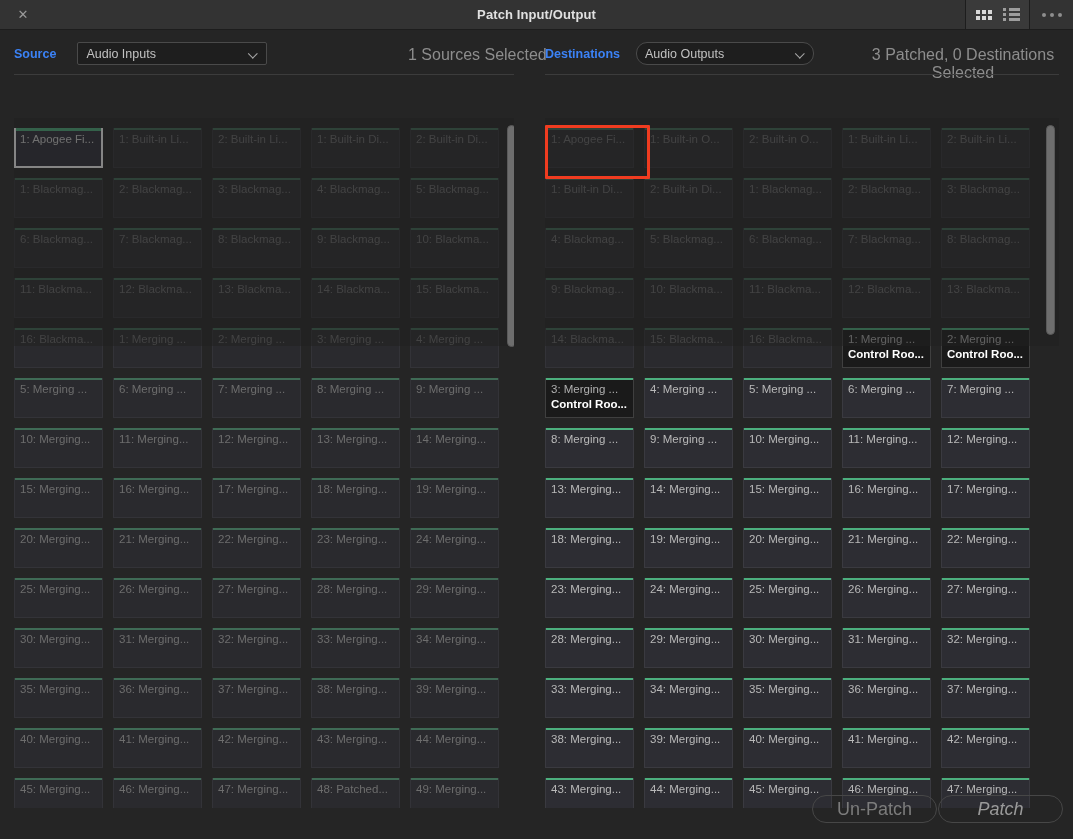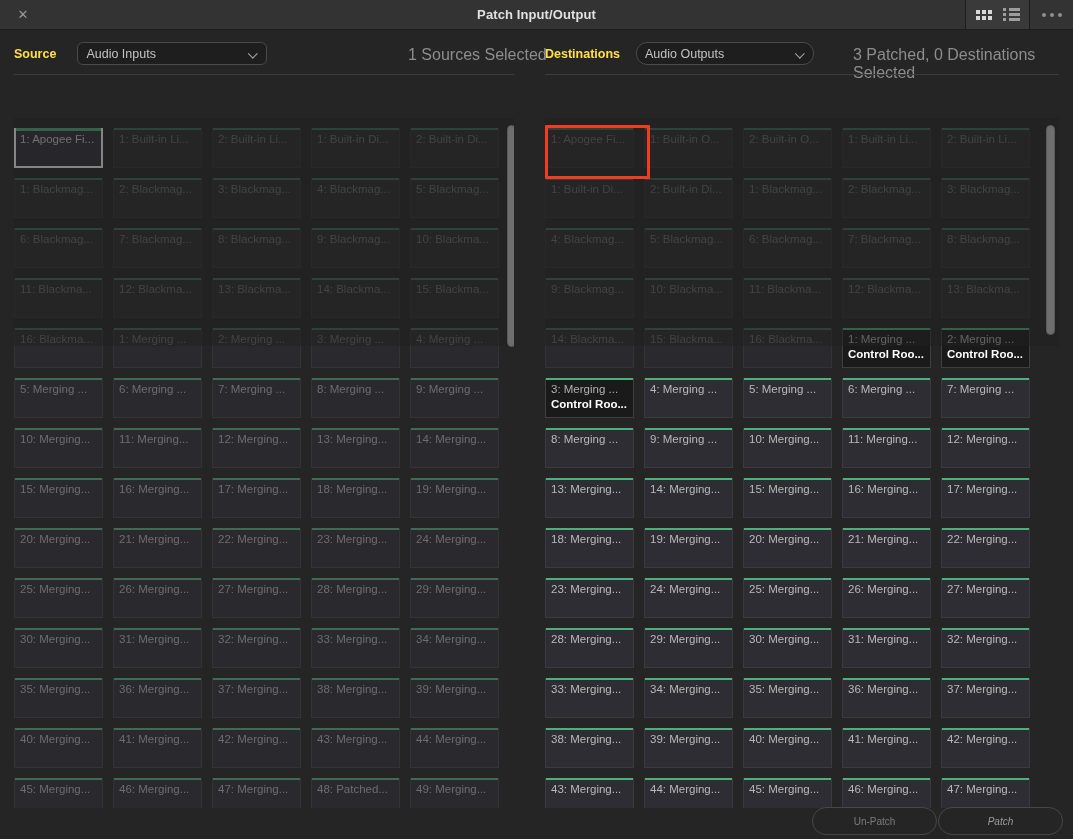--- a/index.html
+++ b/index.html
@@ -52,21 +52,21 @@
   .ico-dots { display: flex; gap: 4px; }
   .ico-dots i { width: 4px; height: 4px; border-radius: 50%; background: #8e8e8e; display: block; }
 
   
   .body-wrap { position: relative; height: 809px; background: #252525; }
 
   .controls {
     position: absolute; top: 0; left: 0; right: 0; height: 44px;
   }
   .ctl-group { position: absolute; top: 12px; display: flex; align-items: center; }
-  .ctl-label { color: #fde047; font-size: 12.5px; font-weight: 700; }
+  .ctl-label { color: #3b82f6; font-size: 12.5px; font-weight: 700; }
   .dropdown {
     height: 23px; background: #1e1e1e; border: 1px solid #4a4a4a;
     border-radius: 2px; display: flex; align-items: center;
     padding: 0 8px; cursor: pointer; position: relative;
   }
   .dropdown .dval { color: #c2c2c2; font-size: 12.5px; }
   .chev {
     position: absolute; right: 9px; top: 50%; margin-top: -3px;
     width: 7px; height: 7px;
     border-left: 1.4px solid #a8a8a8; border-bottom: 1.4px solid #a8a8a8;
@@ -135,24 +135,24 @@
     pointer-events: none;
   }
 
   
   .sbar { position: absolute; width: 9px; border-radius: 5px;
           background: #6e6e6e; border: 1px solid #5a5a5a; cursor: pointer; }
 
   
   .footer { position: absolute; left: 0; right: 0; bottom: 0; height: 60px; }
   .pill {
-    position: absolute; top: 28px; height: 28px; border-radius: 14px;
+    position: absolute; top: 16px; height: 28px; border-radius: 14px;
     border: 1px solid #474747; background: transparent;
     display: flex; align-items: center; justify-content: center;
-    color: #7c7c7c; font-size: 10px; cursor: pointer;
+    color: #7c7c7c; font-size: 18px; cursor: pointer;
   }
   .pill.primary { color: #9a9a9a; }
 </style>
 </head>
 <body>
 
 <div class="titlebar">
   <div class="close-btn">✕</div>
   <div class="win-title">Patch Input/Output</div>
   <div class="tb-right">
@@ -189,35 +189,35 @@
     </div>
   </div>
 </div>
 
 <div class="body-wrap">
 
   <div class="controls">
 
     <div class="ctl-group" style="left:14px;">
       <span class="ctl-label">Source</span>
-      <span class="dropdown" style="width:190px; margin-left:21px;border-radius:6px;">
+      <span class="dropdown" style="width:190px; margin-left:21px;">
         <span class="dval">Audio Inputs</span>
         <span class="chev"></span>
       </span>
     </div>
     <div class="ctl-status" style="left:408px;">1 Sources Selected</div>
 
     <div class="ctl-group" style="left:545px;">
       <span class="ctl-label">Destinations</span>
       <span class="dropdown" style="width:178px; margin-left:16px;border-radius:11px;">
         <span class="dval">Audio Outputs</span>
         <span class="chev"></span>
       </span>
     </div>
-    <div class="ctl-status" style="left:853px;">3 Patched, 0 Destinations Selected</div>
+    <div class="ctl-status" style="left:853px;text-align:center;">3 Patched, 0 Destinations Selected</div>
   </div>
 
   <div class="hrule" style="left:14px; width:500px;"></div>
   <div class="hrule" style="left:545px; width:514px;"></div>
 
   <div class="panel" id="source-panel" style="left:14px; width:500px; height:690px;">
     <div class="grid" id="source-grid">
         <div class="tile selected">
           <span class="bar"></span>
           <div class="t1">1: Apogee Fi...</div>

